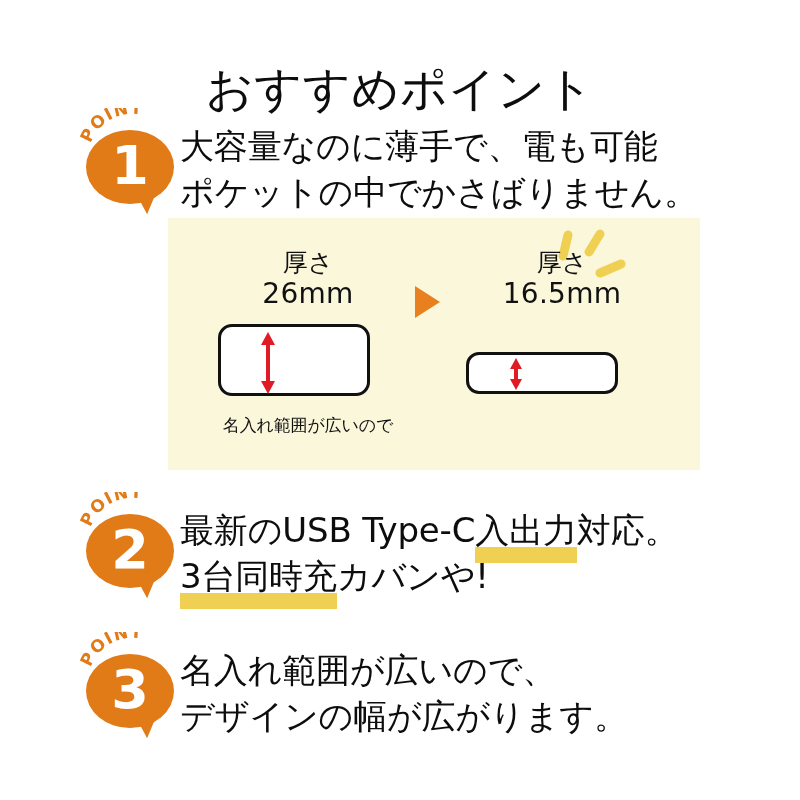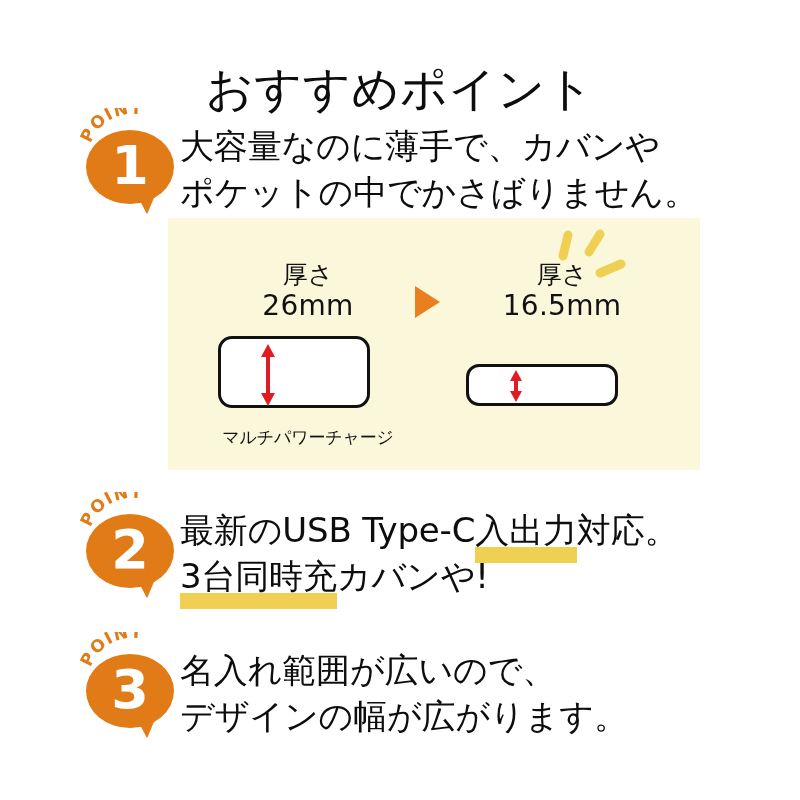--- a/index.html
+++ b/index.html
@@ -139,21 +139,21 @@
 
   .compare-col {
     position: absolute;
     top: 0;
     text-align: center;
   }
   #compare-col-left  { left: 34px;  width: 212px; }
   #compare-col-right { left: 288px; width: 212px; }
 
   .thick-label {
-    margin-top: 42px;
+    margin-top: 30px;
     font-size: 25px;
     line-height: 1.18;
     font-weight: 500;
     color: #111111;
   }
   .thick-value {
     font-size: 28px;
     line-height: 1.16;
     font-weight: 400;
     color: #111111;
@@ -238,39 +238,39 @@
             </defs>
           <text>
             <textPath href="#arcp1" startOffset="4%">POINT</textPath>
           </text>
         </svg>
       </div>
       <div class="badge-num">1</div>
     </div>
 
     <div class="point-text">
-      <span class="line">大容量なのに薄手で、カバンや</span>
+      <span class="line">大容量なのに薄手で、電も可能</span>
       <span class="line">ポケットの中でかさばりません。</span>
     </div>
   </section>
 
   <section class="compare-panel">
 
     <div class="compare-col" id="compare-col-left">
       <div class="thick-label">厚さ</div>
       <div class="thick-value">26mm</div>
       <div class="device-wrap">
         <div class="device" id="device-left"></div>
         <svg class="dim-arrow" id="dim-arrow-left" width="20" height="62" viewBox="0 0 20 62">
           <line x1="10" y1="8" x2="10" y2="54" stroke="#e01b24" stroke-width="4"></line>
           <polygon points="10,0 17,13 3,13" fill="#e01b24"></polygon>
           <polygon points="10,62 17,49 3,49" fill="#e01b24"></polygon>
         </svg>
       </div>
-      <div class="device-name">マルチパワーチャージ</div>
+      <div class="device-name">名入れ範囲が広いので</div>
     </div>
 
     <div class="arrow-triangle"></div>
 
     <svg class="sparkle" viewBox="0 0 78 62">
       <line x1="11" y1="30" x2="16" y2="9" stroke="#efd053" stroke-width="9" stroke-linecap="round"></line>
       <line x1="37" y1="26" x2="48" y2="8" stroke="#efd053" stroke-width="9" stroke-linecap="round"></line>
       <line x1="48" y1="47" x2="69" y2="38" stroke="#efd053" stroke-width="9" stroke-linecap="round"></line>
     </svg>
 

